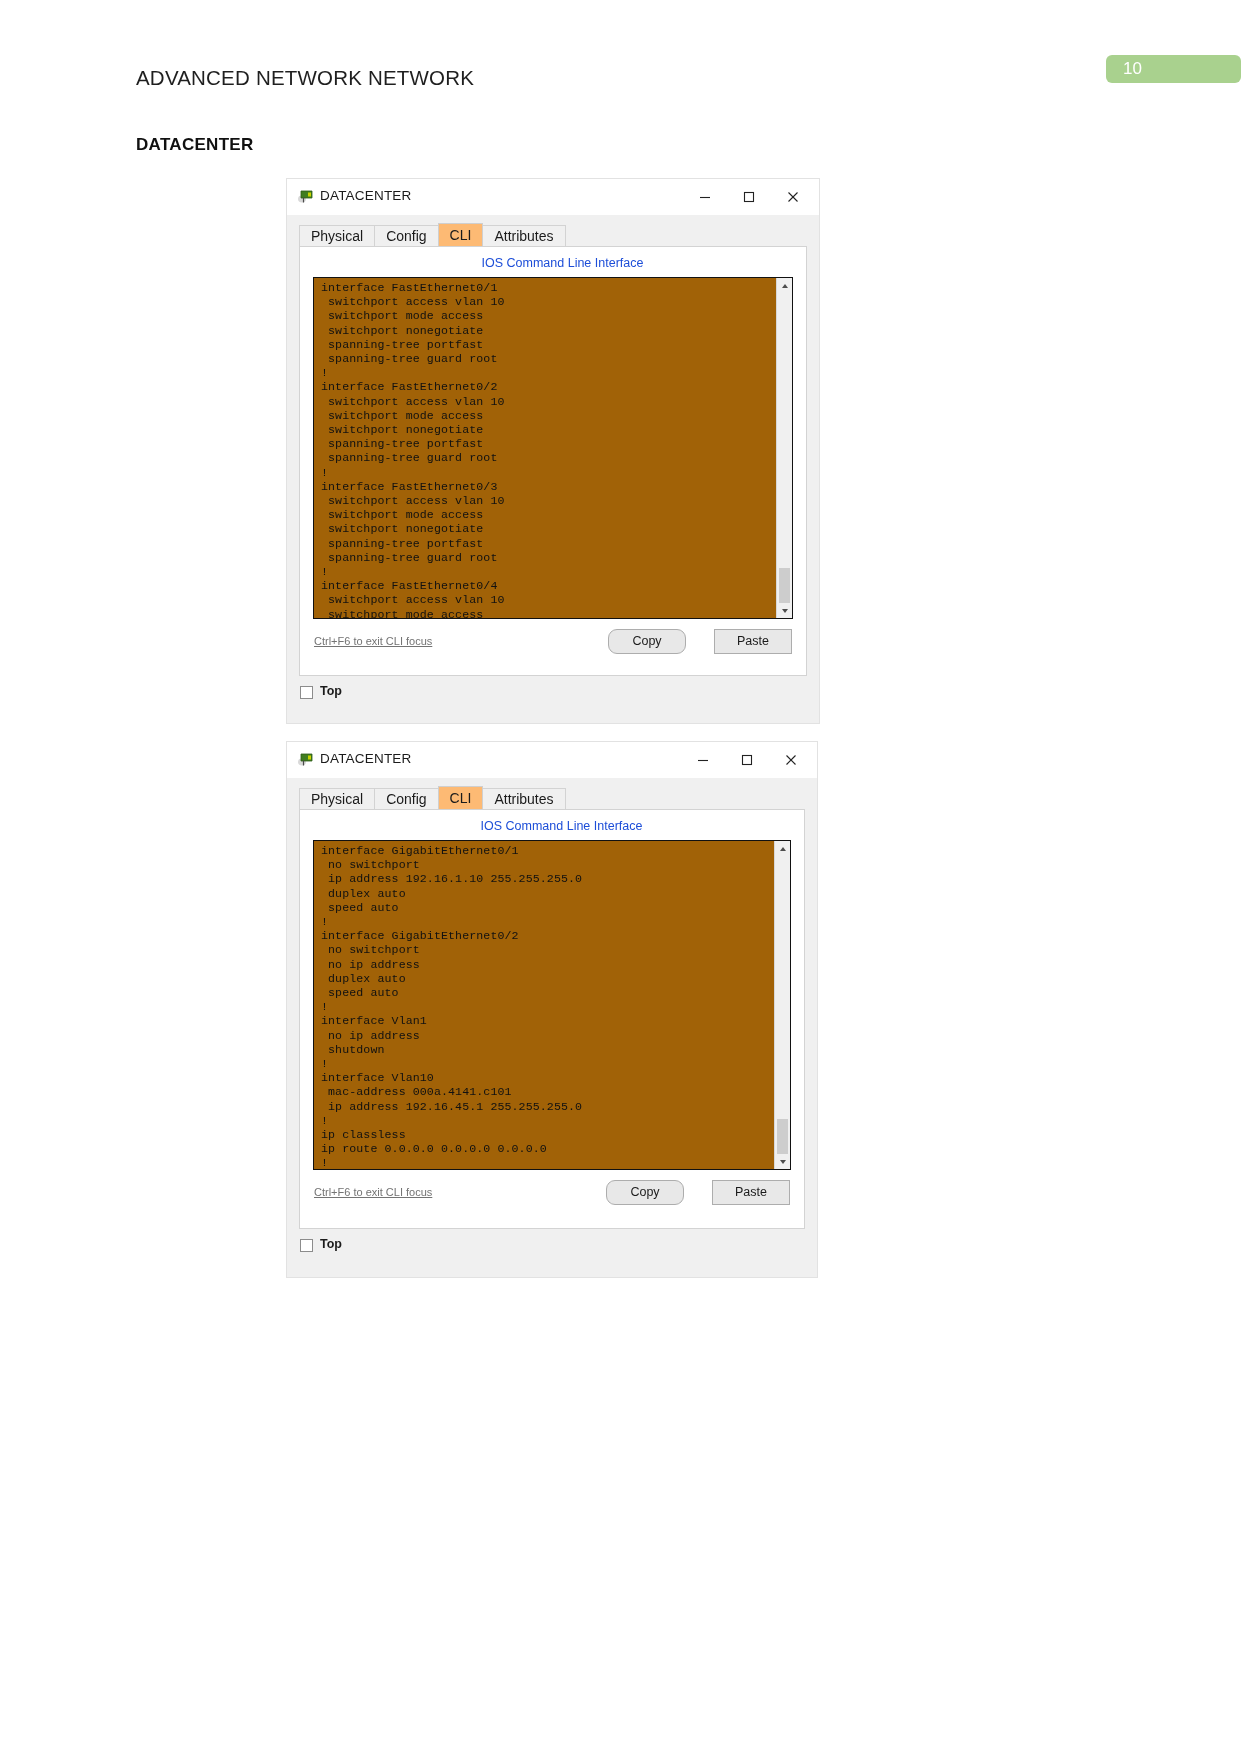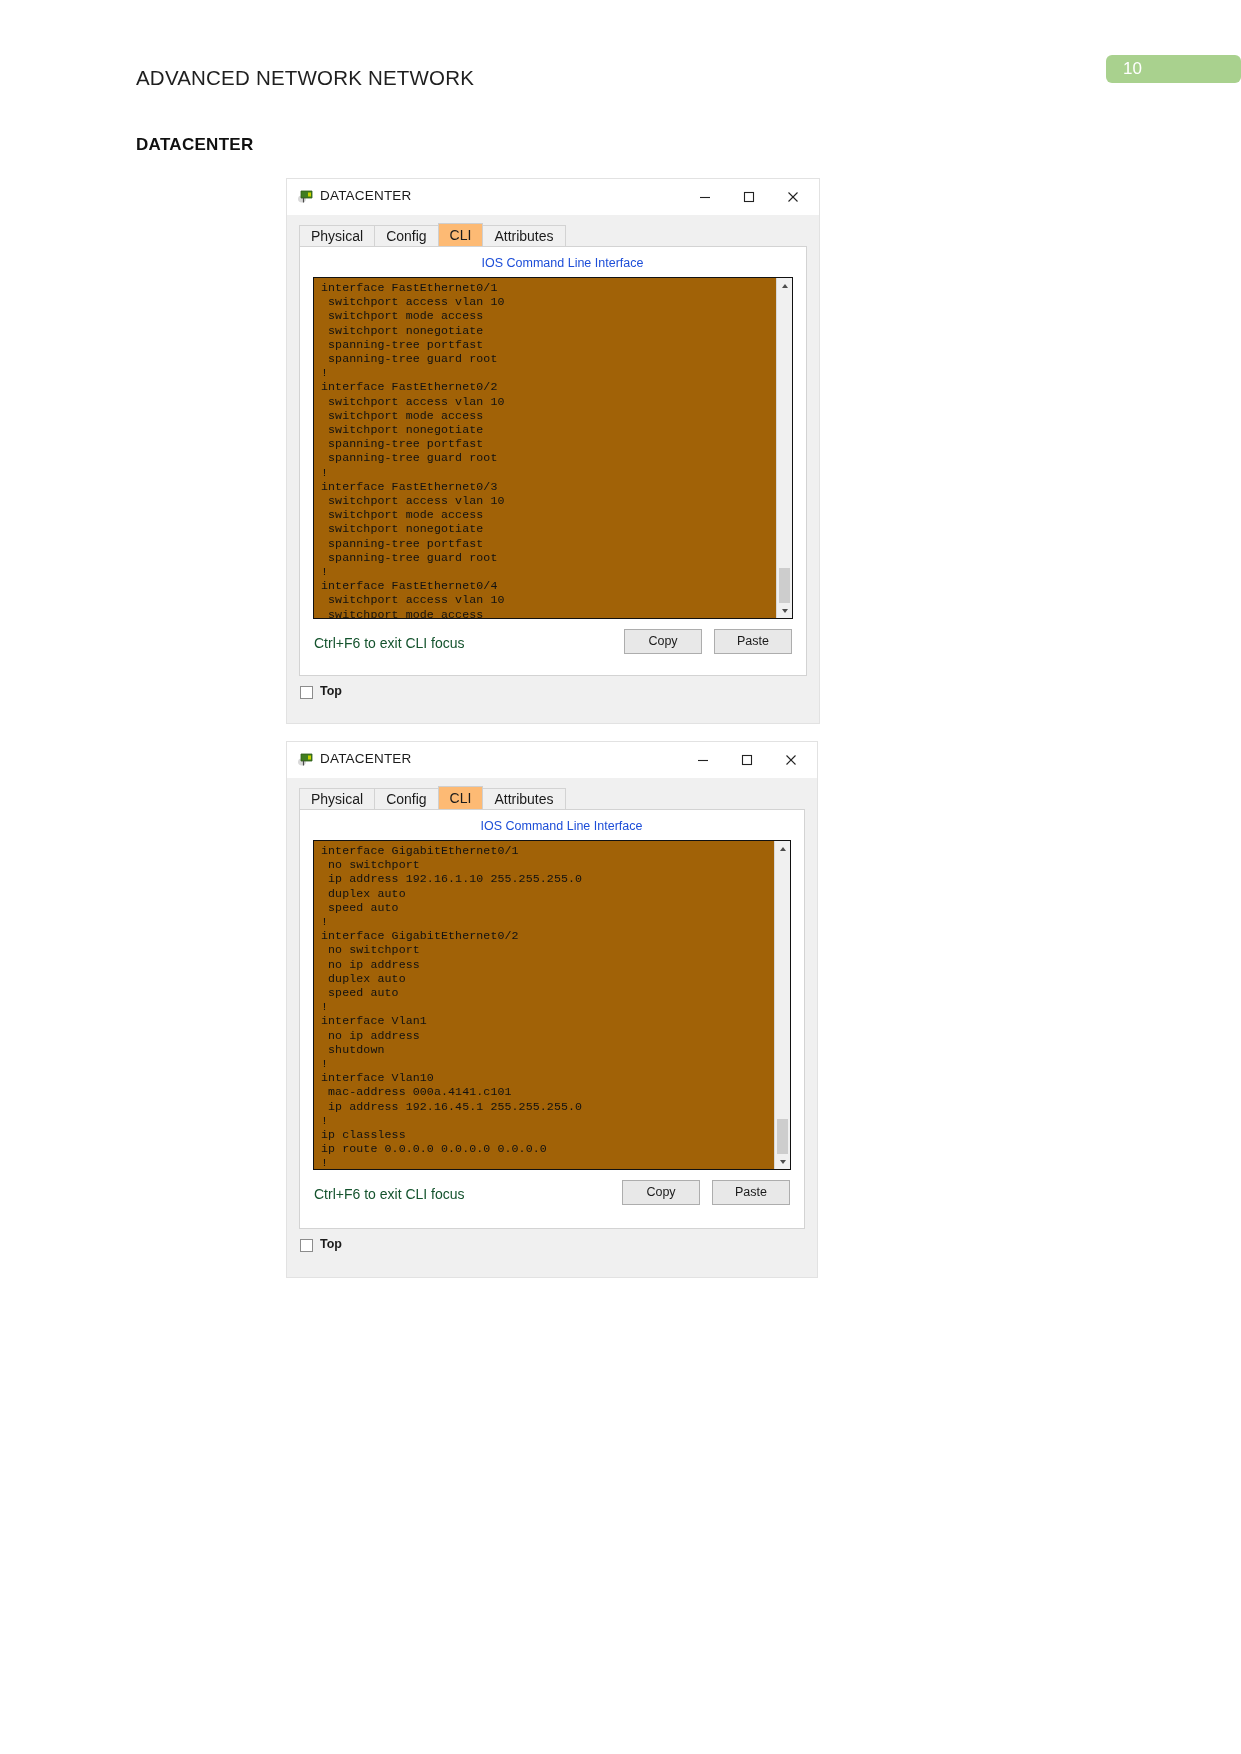--- a/index.html
+++ b/index.html
@@ -220,38 +220,39 @@
 
   
   .pt-panel-footer {
     position: relative;
     height: 52px;
   }
   .cli-hint {
     position: absolute;
     left: 14px;
     top: 16px;
-    font-size: 14px;
-    color: #14532d;
+    font-size: 11px;
+    color: #737373;
+    text-decoration: underline;
   }
   .pt-btn {
     position: absolute;
     top: 10px;
     width: 76px;
     height: 23px;
     background: #e8e8e8;
     border: 1px solid #adadad;
     font-size: 12.5px;
     color: #1b1b1b;
     display: flex;
     align-items: center;
     justify-content: center;
     line-height: 1;
   }
-  .pt-btn.copy { right: 104px; }
+  .pt-btn.copy { right: 120px; border-radius: 9px; }
   .pt-btn.paste { right: 14px; }
 
   .pt-bottom {
     position: relative;
     height: 34px;
   }
   .pt-check {
     position: absolute;
     left: 13px;
     top: 10px;

